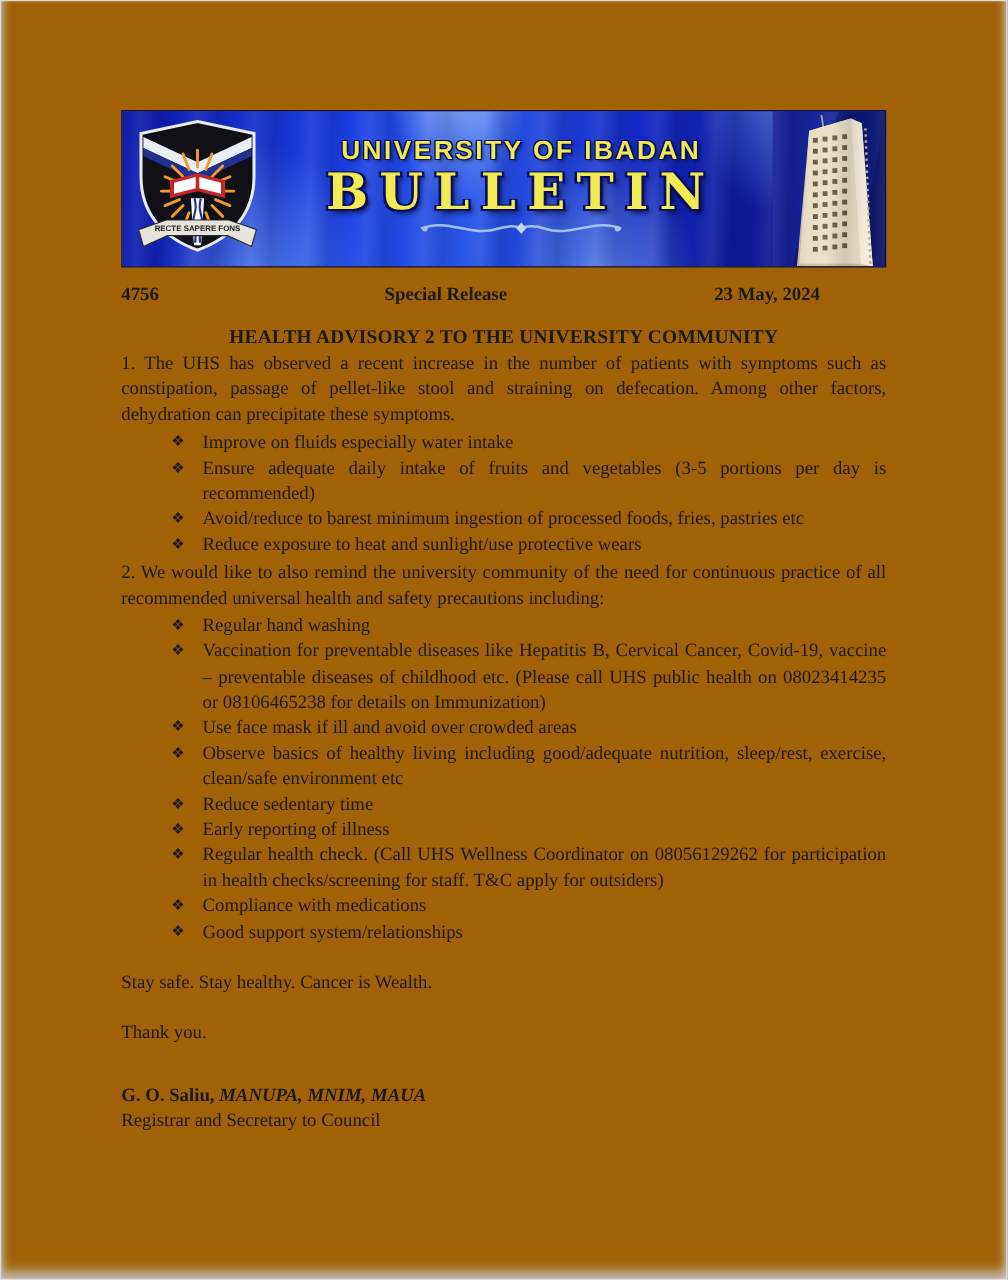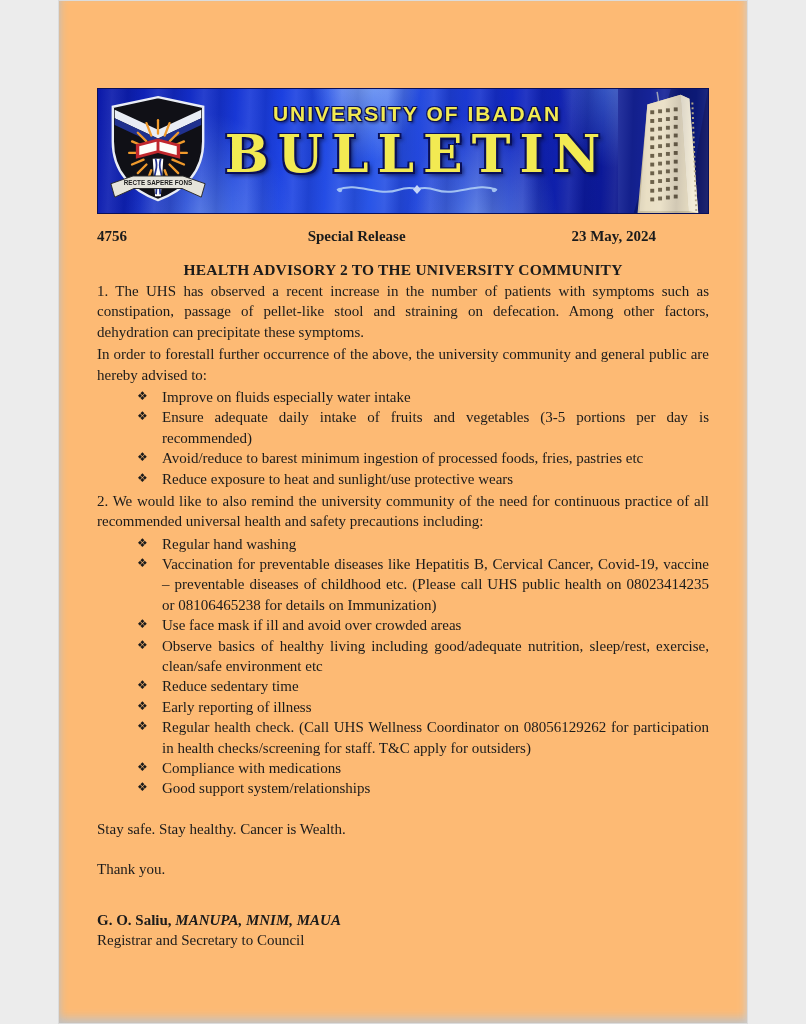--- a/index.html
+++ b/index.html
@@ -1,18 +1,18 @@
 <!DOCTYPE html>
 <html><head>
 <meta charset="utf-8">
 <style>
   html,body { margin:0; padding:0; background:#ececec; }
   .sheet {
-    position:relative; width:690px; height:1024px; margin:0 auto;
-    background:#fdba74; overflow:hidden;
+    position:relative; width:806px; height:1024px; margin:0 auto;
+    background:#a16207; overflow:hidden;
     font-family:"Liberation Serif", serif; color:#1b1b1b;
     box-shadow: inset 0 0 0 1px #dcdcdc,
                 inset 7px 0 8px -5px #bfbfbf,
                 inset -7px 0 8px -5px #cfcfcf,
                 inset 0 -12px 10px -6px #c4c4c4;
   }
   .content { width:612px; margin:0 auto; padding-top:88px; }
 
   
   .banner {
@@ -40,21 +40,21 @@
   }
   .uni-name {
     font-family:"Liberation Sans", sans-serif; font-weight:bold;
     font-size:21px; letter-spacing:2px; color:#f2ea52;
     text-shadow:-1px -1px 0 #0a1058, 1px -1px 0 #0a1058, -1px 1px 0 #0a1058,
                  1px 1px 0 #0a1058, 2px 2px 3px rgba(0,0,20,.6);
     white-space:nowrap;
   }
   .bulletin-title {
     font-family:"DejaVu Serif", serif; font-weight:bold;
-    font-size:52px; line-height:1.02; letter-spacing:9px; color:#f2ea52;
+    font-size:40px; line-height:1.02; letter-spacing:9px; color:#f2ea52;
     text-shadow:-2px -1px 0 #0a1058, 2px -1px 0 #0a1058, -2px 2px 0 #0a1058,
                  2px 2px 0 #0a1058, 3px 3px 4px rgba(0,0,20,.65);
     white-space:nowrap; margin-top:1px;
   }
   .flourish { margin-top:2px; opacity:.9; }
   .tower { flex:0 0 auto; height:124px; display:block; }
 
   
   .meta-row {
     display:flex; margin-top:14px; font-weight:bold; font-size:15px;gap:20px;
@@ -226,21 +226,20 @@
     <div class="meta-row">
       <span class="meta-issue">4756</span>
       <span class="meta-release">Special Release</span>
       <span class="meta-date">23 May, 2024</span>
     </div>
 
     <h1 class="advisory-heading">HEALTH ADVISORY 2 TO THE UNIVERSITY COMMUNITY</h1>
 
     <p class="para">1. The UHS has observed a recent increase in the number of patients with symptoms such as constipation, passage of pellet-like stool and straining on defecation. Among other factors, dehydration can precipitate these symptoms.</p>
 
-    <p class="para">In order to forestall further occurrence of the above, the university community and general public are hereby advised to:</p>
 
     <ul class="advice-list">
       <li>Improve on fluids especially water intake</li>
       <li>Ensure adequate daily intake of fruits and vegetables (3-5 portions per day is recommended)</li>
       <li>Avoid/reduce to barest minimum ingestion of processed foods, fries, pastries etc</li>
       <li>Reduce exposure to heat and sunlight/use protective wears</li>
     </ul>
 
     <p class="para">2. We would like to also remind the university community of the need for continuous practice of all recommended universal health and safety precautions including:</p>
 

